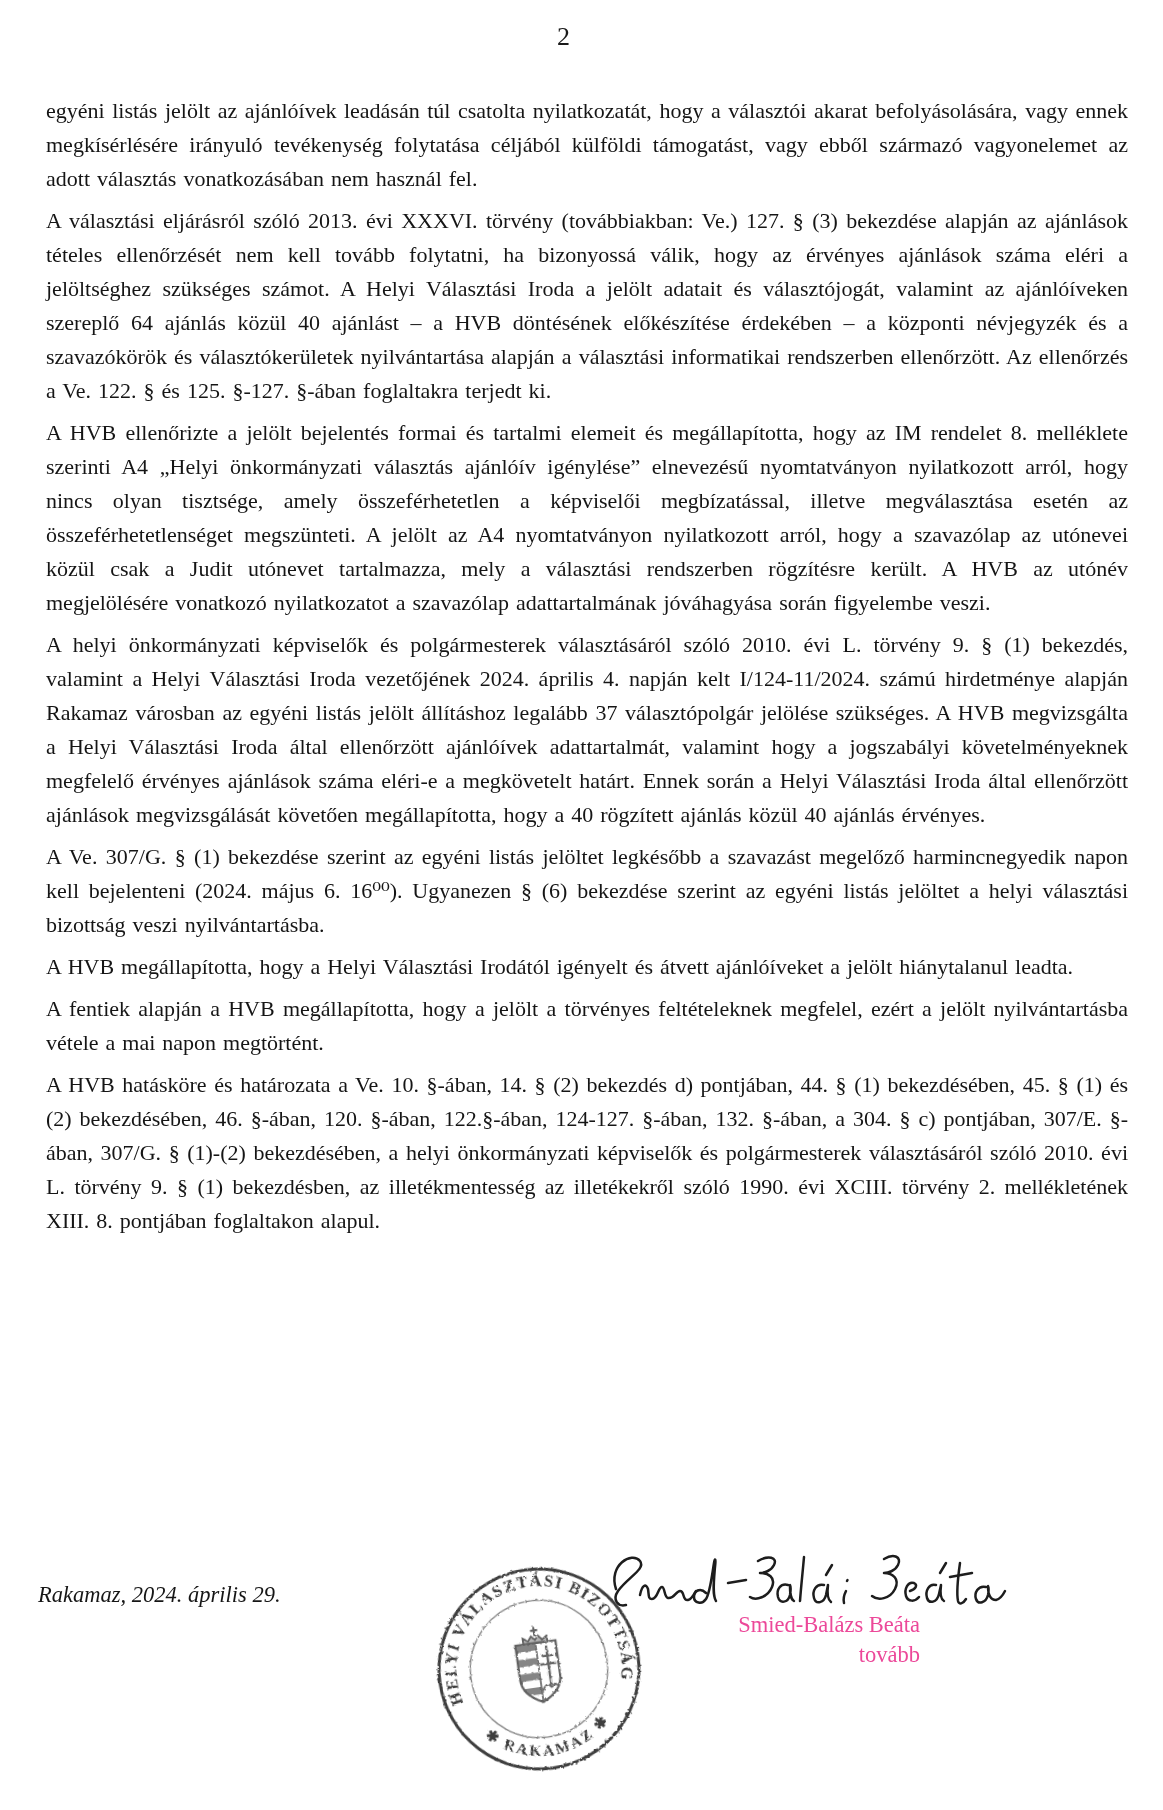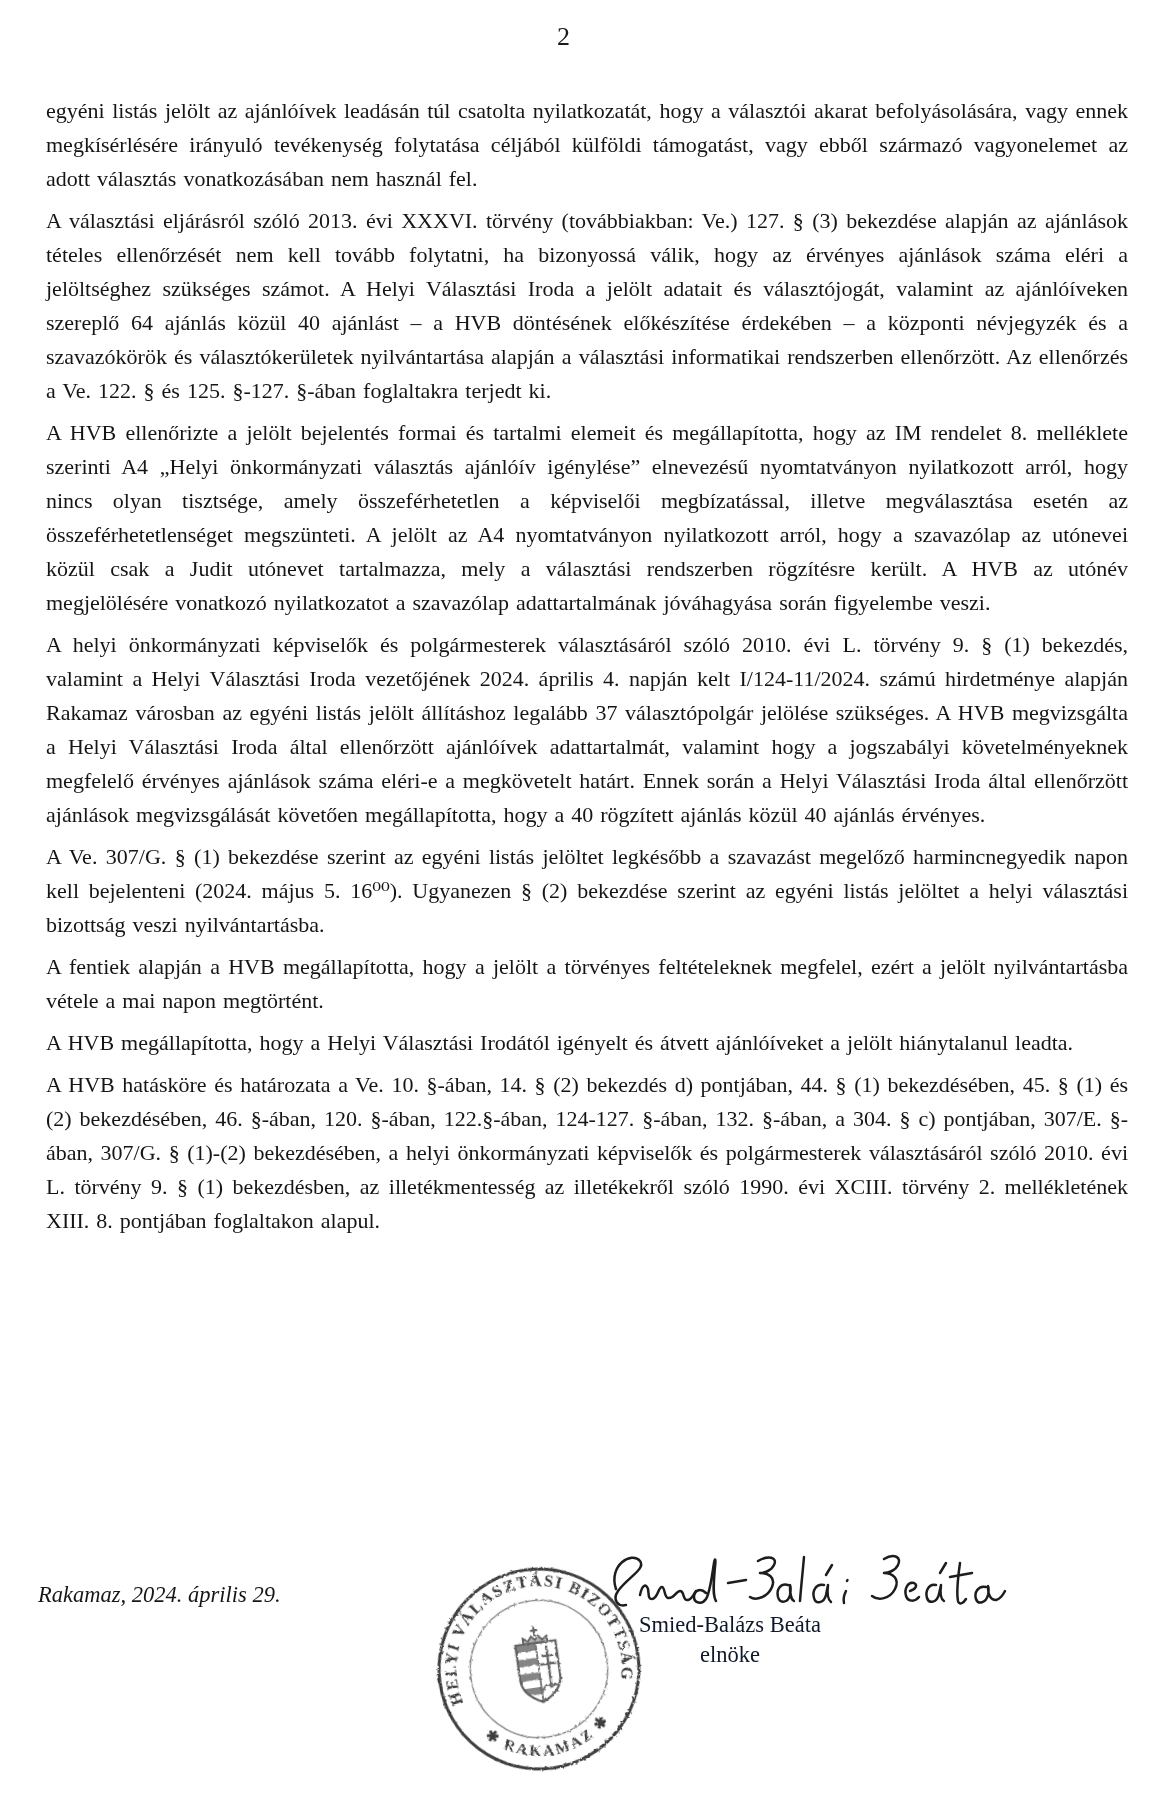--- a/index.html
+++ b/index.html
@@ -54,41 +54,41 @@
   .signature {
     position: absolute;
     left: 588px; top: 1546px;
     width: 420px; height: 92px;
   }
   .signature path { fill: none; stroke: #1d1d1d; stroke-width: 2.5; stroke-linecap: round; stroke-linejoin: round; }
   .sig-block {
     position: absolute;
     left: 540px; top: 1610px;
     width: 380px;
-    text-align: center;
+    text-align: right;
     font-size: 22.5px;
     line-height: 30px;
-    color: #0f172a;
+    color: #ec4899;
   }
 </style>
 </head>
 <body>
 
 <div class="page">
 
   <div class="page-number">2</div>
 
   <div class="content">
     <p>egyéni listás jelölt az ajánlóívek leadásán túl csatolta nyilatkozatát, hogy a választói akarat befolyásolására, vagy ennek megkísérlésére irányuló tevékenység folytatása céljából külföldi támogatást, vagy ebből származó vagyonelemet az adott választás vonatkozásában nem használ fel.</p>
     <p>A választási eljárásról szóló 2013. évi XXXVI. törvény (továbbiakban: Ve.) 127. § (3) bekezdése alapján az ajánlások tételes ellenőrzését nem kell tovább folytatni, ha bizonyossá válik, hogy az érvényes ajánlások száma eléri a jelöltséghez szükséges számot. A Helyi Választási Iroda a jelölt adatait és választójogát, valamint az ajánlóíveken szereplő 64 ajánlás közül 40 ajánlást – a HVB döntésének előkészítése érdekében – a központi névjegyzék és a szavazókörök és választókerületek nyilvántartása alapján a választási informatikai rendszerben ellenőrzött. Az ellenőrzés a Ve. 122. § és 125. §-127. §-ában foglaltakra terjedt ki.</p>
     <p>A HVB ellenőrizte a jelölt bejelentés formai és tartalmi elemeit és megállapította, hogy az IM rendelet 8. melléklete szerinti A4 „Helyi önkormányzati választás ajánlóív igénylése” elnevezésű nyomtatványon nyilatkozott arról, hogy nincs olyan tisztsége, amely összeférhetetlen a képviselői megbízatással, illetve megválasztása esetén az összeférhetetlenséget megszünteti. A jelölt az A4 nyomtatványon nyilatkozott arról, hogy a szavazólap az utónevei közül csak a Judit utónevet tartalmazza, mely a választási rendszerben rögzítésre került. A HVB az utónév megjelölésére vonatkozó nyilatkozatot a szavazólap adattartalmának jóváhagyása során figyelembe veszi.</p>
     <p>A helyi önkormányzati képviselők és polgármesterek választásáról szóló 2010. évi L. törvény 9. § (1) bekezdés, valamint a Helyi Választási Iroda vezetőjének 2024. április 4. napján kelt I/124-11/2024. számú hirdetménye alapján Rakamaz városban az egyéni listás jelölt állításhoz legalább 37 választópolgár jelölése szükséges. A HVB megvizsgálta a Helyi Választási Iroda által ellenőrzött ajánlóívek adattartalmát, valamint hogy a jogszabályi követelményeknek megfelelő érvényes ajánlások száma eléri-e a megkövetelt határt. Ennek során a Helyi Választási Iroda által ellenőrzött ajánlások megvizsgálását követően megállapította, hogy a 40 rögzített ajánlás közül 40 ajánlás érvényes.</p>
-    <p>A Ve. 307/G. § (1) bekezdése szerint az egyéni listás jelöltet legkésőbb a szavazást megelőző harmincnegyedik napon kell bejelenteni (2024. május 5. 16⁰⁰). Ugyanezen § (2) bekezdése szerint az egyéni listás jelöltet a helyi választási bizottság veszi nyilvántartásba.</p>
+    <p>A Ve. 307/G. § (1) bekezdése szerint az egyéni listás jelöltet legkésőbb a szavazást megelőző harmincnegyedik napon kell bejelenteni (2024. május 6. 16⁰⁰). Ugyanezen § (6) bekezdése szerint az egyéni listás jelöltet a helyi választási bizottság veszi nyilvántartásba.</p>
+    <p>A HVB megállapította, hogy a Helyi Választási Irodától igényelt és átvett ajánlóíveket a jelölt hiánytalanul leadta.</p>
     <p>A fentiek alapján a HVB megállapította, hogy a jelölt a törvényes feltételeknek megfelel, ezért a jelölt nyilvántartásba vétele a mai napon megtörtént.</p>
-    <p>A HVB megállapította, hogy a Helyi Választási Irodától igényelt és átvett ajánlóíveket a jelölt hiánytalanul leadta.</p>
     <p>A HVB hatásköre és határozata a Ve. 10. §-ában, 14. § (2) bekezdés d) pontjában, 44. § (1) bekezdésében, 45. § (1) és (2) bekezdésében, 46. §-ában, 120. §-ában, 122.§-ában, 124-127. §-ában, 132. §-ában, a 304. § c) pontjában, 307/E. §-ában, 307/G. § (1)-(2) bekezdésében, a helyi önkormányzati képviselők és polgármesterek választásáról szóló 2010. évi L. törvény 9. § (1) bekezdésben, az illetékmentesség az illetékekről szóló 1990. évi XCIII. törvény 2. mellékletének XIII. 8. pontjában foglaltakon alapul.</p>
   </div>
 
   <div class="date-line">Rakamaz, 2024. április 29.</div>
 
   <svg class="stamp" viewBox="0 0 210 210" xmlns="http://www.w3.org/2000/svg">
     <defs>
       <filter id="stampGrain" x="-10%" y="-10%" width="120%" height="120%">
         <feTurbulence type="fractalNoise" baseFrequency="0.35" numOctaves="2" result="n"></feTurbulence>
         <feDisplacementMap in="SourceGraphic" in2="n" scale="3"></feDisplacementMap>
@@ -153,16 +153,16 @@
       <path d="M 348,38 C 341,36 337,44 339,51 C 341,57 349,56 351,47 L 353,38 C 352,46 352,52 356,54"></path>
       <path d="M 352,26 L 358,16"></path>
       <path d="M 372,16 C 370,30 368,44 370,54 C 371,58 375,57 378,52"></path>
       <path d="M 362,30 L 384,26"></path>
       <path d="M 398,40 C 390,38 386,46 388,52 C 390,58 398,56 400,48 C 401,43 401,41 400,39 C 400,46 401,53 408,53 C 412,52 415,48 417,44"></path>
     </g>
   </svg>
 
   <div class="sig-block">
     <div>Smied-Balázs Beáta</div>
-    <div>elnöke</div>
+    <div>tovább</div>
   </div>
 
 </div>
 
 </body></html>

